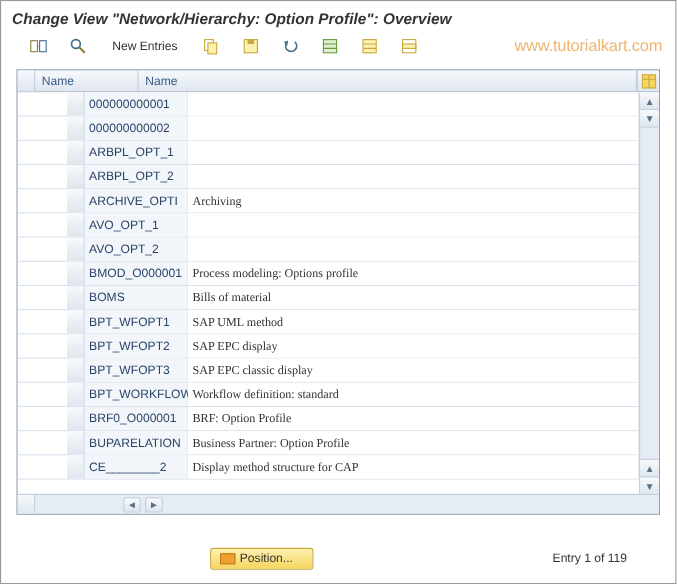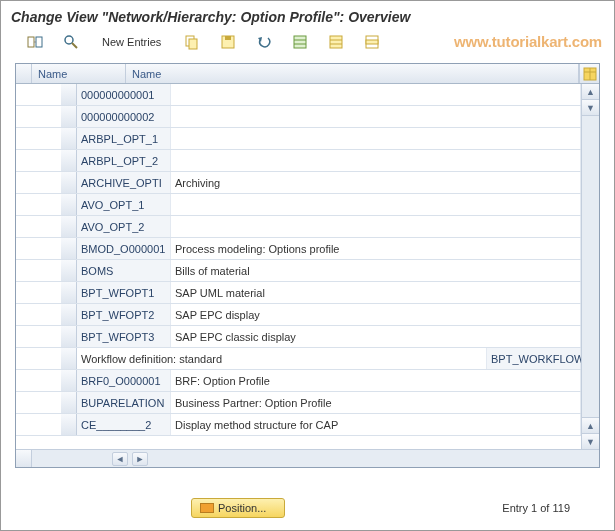--- a/index.html
+++ b/index.html
@@ -40,21 +40,21 @@
       color: #333;
       font-size: 11px;
       margin: 0 4px;
       cursor: pointer;
     }
     .watermark {
       position: absolute;
       right: 12px;
       top: 2px;
       font-size: 15px;
-      font-weight: 700;
+      font-weight: 400;
       color: #e07800;
       opacity: 0.55;
       letter-spacing: -0.2px;
     }
     .table-wrap {
       margin: 6px 14px 0 14px;
       border: 1px solid #8fa0b5;
       background: #eef2f7;
       height: 405px;
       position: relative;
@@ -118,20 +118,21 @@
       width: 94px;
       background: #f2f5f9;
       color: #2b4468;
       white-space: pre;
       font-family: Arial, sans-serif;
     }
     .cell-name {
       flex: 1;
       background: #fff;
       color: #333;
+      font-family: Liberation Serif, serif;
     }
     .vscroll {
       width: 18px;
       background: #e6ecf3;
       border-left: 1px solid #c3cedd;
       display: flex;
       flex-direction: column;
       align-items: center;
     }
     .vscroll .arrow, .hscroll .harrow {
@@ -328,36 +329,36 @@
           <div class="cell cell-name">Process modeling: Options profile</div>
         </div>
         <div class="row">
           <div class="row-handle"></div>
           <div class="cell cell-code">BOMS</div>
           <div class="cell cell-name">Bills of material</div>
         </div>
         <div class="row">
           <div class="row-handle"></div>
           <div class="cell cell-code">BPT_WFOPT1</div>
-          <div class="cell cell-name">SAP UML material</div>
+          <div class="cell cell-name">SAP UML method</div>
         </div>
         <div class="row">
           <div class="row-handle"></div>
           <div class="cell cell-code">BPT_WFOPT2</div>
           <div class="cell cell-name">SAP EPC display</div>
         </div>
         <div class="row">
           <div class="row-handle"></div>
           <div class="cell cell-code">BPT_WFOPT3</div>
           <div class="cell cell-name">SAP EPC classic display</div>
         </div>
         <div class="row">
           <div class="row-handle"></div>
+          <div class="cell cell-code">BPT_WORKFLOW</div>
           <div class="cell cell-name">Workflow definition: standard</div>
-          <div class="cell cell-code">BPT_WORKFLOW</div>
         </div>
         <div class="row">
           <div class="row-handle"></div>
           <div class="cell cell-code">BRF0_O000001</div>
           <div class="cell cell-name">BRF: Option Profile</div>
         </div>
         <div class="row">
           <div class="row-handle"></div>
           <div class="cell cell-code">BUPARELATION</div>
           <div class="cell cell-name">Business Partner: Option Profile</div>

